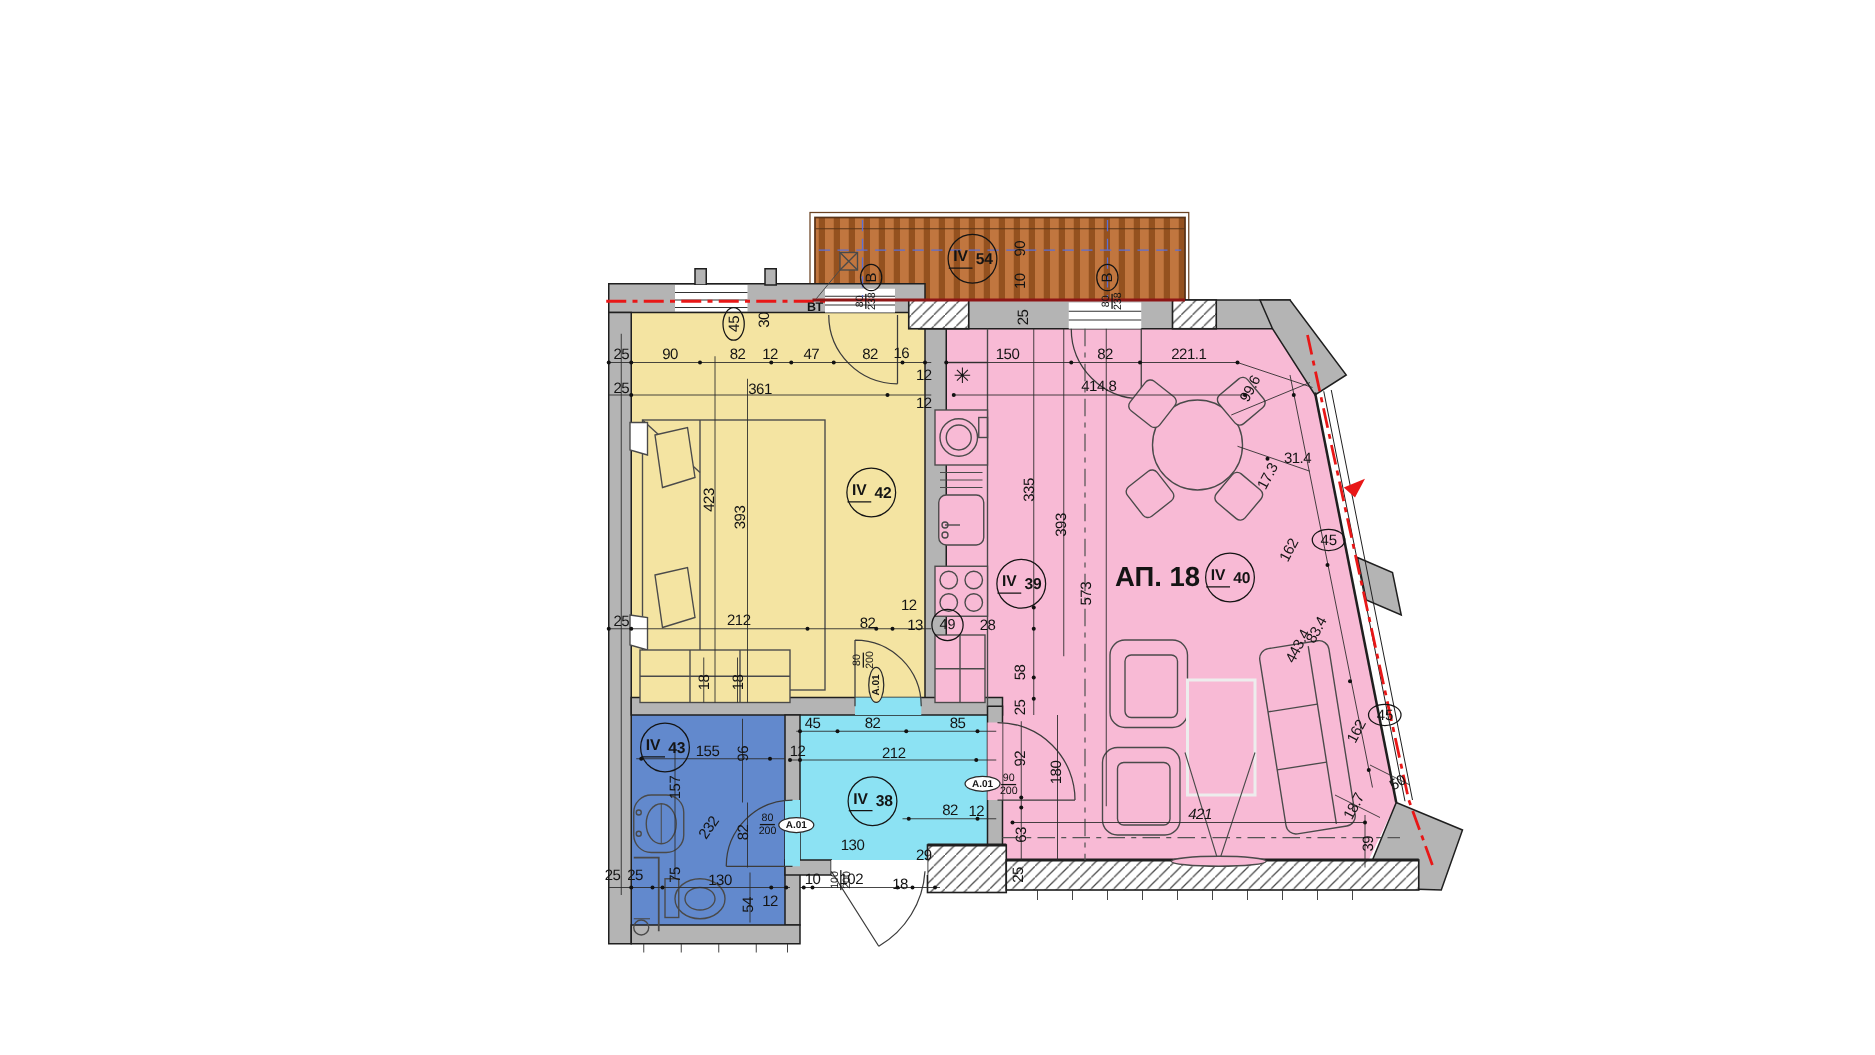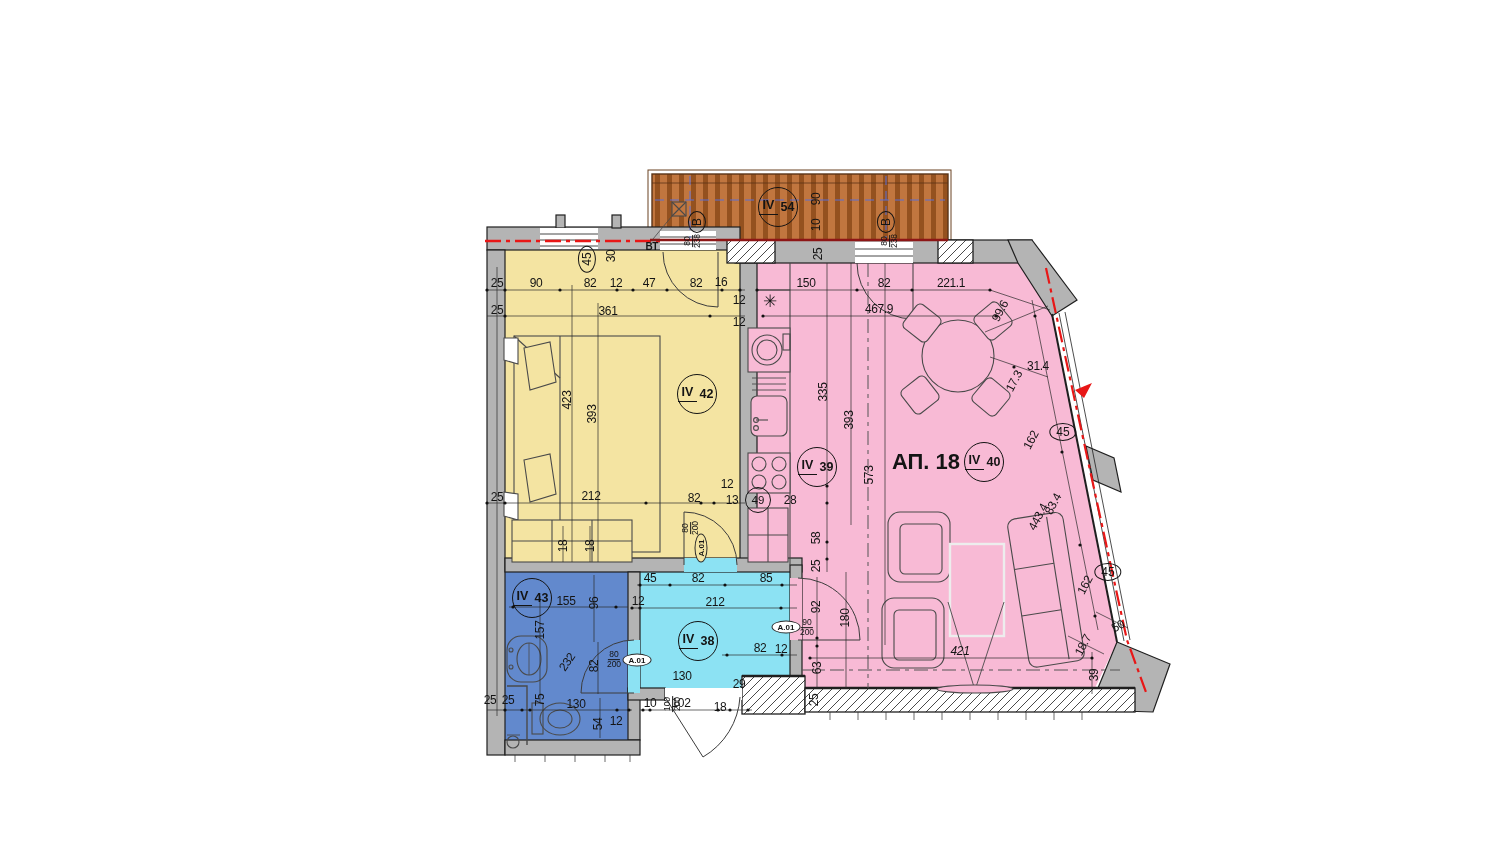--- a/index.html
+++ b/index.html
@@ -311,21 +311,21 @@
       <div class="lbl dim" style="left: 497px; top: 497px;">25</div>
       <div class="lbl dim" style="left: 591px; top: 496px;">212</div>
       <div class="lbl dim" style="left: 694px; top: 498px;">82</div>
       <div class="lbl dim" style="left: 732px; top: 500px;">13</div>
       <div class="lbl dim" style="left: 727px; top: 484px;">12</div>
       <div class="lbl dim" style="left: 563px; top: 546px; --r: -90deg;">18</div>
       <div class="lbl dim" style="left: 590px; top: 546px; --r: -90deg;">18</div>
       <div class="lbl dim" style="left: 806px; top: 283px;">150</div>
       <div class="lbl dim" style="left: 884px; top: 283px;">82</div>
       <div class="lbl dim" style="left: 951px; top: 283px;">221.1</div>
-      <div class="lbl dim" style="left: 879px; top: 309px;">467.9</div>
+      <div class="lbl dim" style="left: 879px; top: 309px;">414.8</div>
       <div class="lbl dim" style="left: 1000px; top: 311px; --r: -62deg;">99.6</div>
       <div class="lbl dim" style="left: 1038px; top: 366px;">31.4</div>
       <div class="lbl dim" style="left: 1014px; top: 381px; --r: -62deg;">17.3</div>
       <div class="lbl dim" style="left: 1031px; top: 440px; --r: -62deg;">162</div>
       <div class="lbl dim" style="left: 1053px; top: 504px; --r: -62deg;">83.4</div>
       <div class="lbl dim" style="left: 1038px; top: 517px; --r: -62deg;">443.4</div>
       <div class="lbl dim" style="left: 1085px; top: 585px; --r: -62deg;">162</div>
       <div class="lbl dim" style="left: 1118px; top: 626px; --r: -30deg;">50</div>
       <div class="lbl dim" style="left: 1083px; top: 645px; --r: -62deg;">18.7</div>
       <div class="lbl dim" style="left: 1094px; top: 675px; --r: -90deg;">39</div>

